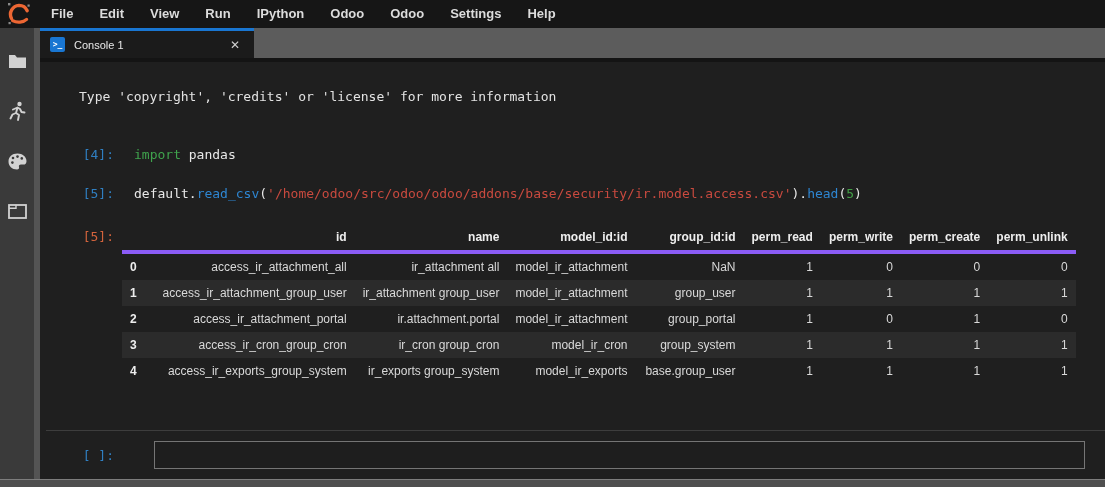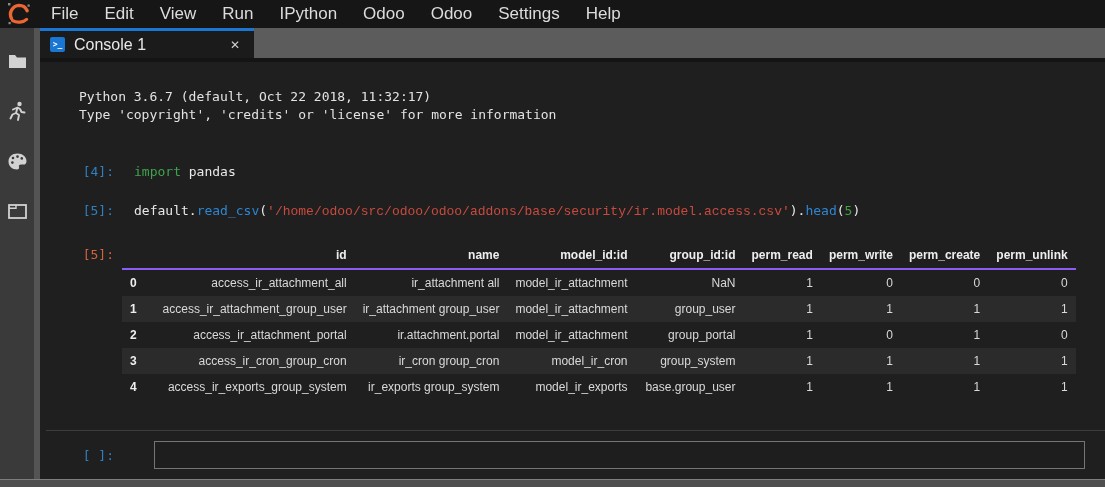--- a/index.html
+++ b/index.html
@@ -5,67 +5,67 @@
   * { box-sizing: border-box; margin: 0; padding: 0; }
   html, body { width: 1105px; height: 487px; overflow: hidden; }
   body { font-family: "Liberation Sans", sans-serif; background: #1f1f1f; }
   .app { position: relative; width: 1105px; height: 487px; background: #1f1f1f; }
 
   
   .menubar { position: absolute; left: 0; top: 0; width: 1105px; height: 28px;
              background: #161616; display: flex; align-items: center; z-index: 5; }
   .logo-box { width: 38px; height: 28px; display: flex; align-items: center; justify-content: center; }
   .menu-items { display: flex; align-items: center; height: 100%; }
-  .menu-item { padding: 0 13px; color: #dcdcdc; font-size: 17px; line-height: 28px; cursor: default; }
+  .menu-item { padding: 0 13px; color: #dcdcdc; font-size: 13px; line-height: 28px; cursor: default; font-weight: bold; }
 
   
   .sidebar { position: absolute; left: 0; top: 28px; width: 40px; bottom: 8px;
              background: #3a3a3a; border-right: 6px solid #545454; display: flex;
              flex-direction: column; align-items: center; padding-top: 16px; z-index: 4; }
   .side-icon { width: 34px; height: 34px; display: flex; align-items: center; justify-content: center;
                margin-bottom: 16px; }
   .side-icon svg { display: block; }
 
   
   .tabbar { position: absolute; left: 40px; top: 28px; right: 0; height: 30px;
             background: #5c5c5c; display: flex; align-items: stretch; }
   .tabbar-underline { position: absolute; left: 40px; top: 58px; right: 0; height: 4px; background: #141414; }
   .tab { width: 214px; background: #1b1b1b; border-top: 3px solid var(--accent, #1976d2);
          display: flex; align-items: center; padding: 0 10px; }
   .tab-icon { width: 15px; height: 15px; background: var(--accent, #1976d2); color: #fff;
               font-family: "DejaVu Sans Mono", monospace; font-size: 8px; font-weight: bold;
               display: flex; align-items: center; justify-content: center; border-radius: 2px; flex: none; }
-  .tab-label { color: #e8e8e8; font-size: 16px; margin-left: 9px; white-space: nowrap; }
+  .tab-label { color: #e8e8e8; font-size: 11px; margin-left: 9px; white-space: nowrap; }
   .tab-close { margin-left: auto; color: #cfcfcf; font-size: 12px; padding: 2px 4px; }
 
   
   .console { position: absolute; left: 46px; top: 62px; right: 0; bottom: 8px;
              background: #1f1f1f; display: flex; flex-direction: column;
              font-family: "DejaVu Sans Mono", monospace; }
   .scroll { flex: 1; padding: 26px 0 0 24px; overflow: hidden; }
   .banner { margin-left: 9px; color: #e3e3e3; font-size: 13px; line-height: 17.5px; margin-bottom: 40px; }
   .cell { display: flex; align-items: flex-start; margin-bottom: 22px; font-size: 13px; line-height: 17px; }
   .prompt { flex: none; width: 44px; text-align: right; margin-right: 20px; white-space: pre; }
   .prompt.in  { color: var(--prompt-in, #307fc1); }
   .prompt.out { color: var(--prompt-out, #d2633c); }
   .code { color: #e8e8e8; white-space: pre; }
   .tk-kw  { color: var(--kw-color, #3fa34d); font-weight: normal; }
   .tk-fn  { color: var(--fn-color, #2e86d2); }
-  .tk-str { color: var(--str-color, #c94a3f); font-family: Liberation Mono, monospace; }
+  .tk-str { color: var(--str-color, #c94a3f); }
   .tk-num { color: var(--num-color, #43a047); }
   .tk-pl  { color: #e8e8e8; text-align: right; }
 
   
   .output { display: flex; align-items: flex-start; margin-top: 10px; }
   .output .prompt { margin-right: 8px; font-size: 13px; padding-top: 5px; }
   table.df { border-collapse: collapse; font-family: "Liberation Sans", sans-serif;
              font-size: 12px; color: #d9d9d9; }
   table.df th, table.df td { text-align: right; padding: 6px 8px; white-space: nowrap;
              border: none; font-weight: normal; }
-  table.df thead th { font-weight: bold; color: #eeeeee; border-bottom: 2px solid #8b5cf6; }
+  table.df thead th { font-weight: bold; color: #eeeeee; border-bottom: 4px solid #8b5cf6; }
   table.df tbody th { font-weight: bold; color: #eeeeee; }
   table.df tbody tr:nth-child(even) { background: #2b2b2b; }
   col.c-idx { width: 22px; } col.c-id { width: 210px; } col.c-name { width: 152px; }
   col.c-model { width: 122px; } col.c-group { width: 108px; }
   col.c-pr { width: 73px; } col.c-pw { width: 75px; } col.c-pc { width: 81px; } col.c-pu { width: 79px; }
 
   
   .input-area { flex: none; border-top: 1px solid #3d3d3d; padding: 10px 20px 10px 24px;
                 display: flex; align-items: center; font-size: 13px; }
   .input-box { flex: 1; height: 28px; margin-left: 20px; border: 1px solid #757575;
@@ -136,21 +136,20 @@
       <span class="tab-icon">&gt;_</span>
       <span class="tab-label">Console 1</span>
       <span class="tab-close">✕</span>
     </div>
   </div>
   <div class="tabbar-underline"></div>
 
   <div class="console">
     <div class="scroll">
       <div class="banner" id="banner">
-          <div>Python 3.6.7 (default, Oct 22 2018, 11:32:17)</div>
           <div>Type 'copyright', 'credits' or 'license' for more information</div>
         </div>
       <div id="cells">
           <div class="cell">
             <span class="prompt in">[4]:</span>
             <span class="code"><span class="tk-kw">import</span><span class="tk-pl"> pandas</span></span>
           </div>
           <div class="cell">
             <span class="prompt in">[5]:</span>
             <span class="code"><span class="tk-pl">default.</span><span class="tk-fn">read_csv</span><span class="tk-pl">(</span><span class="tk-str">'/home/odoo/src/odoo/odoo/addons/base/security/ir.model.access.csv'</span><span class="tk-pl">).</span><span class="tk-fn">head</span><span class="tk-pl">(</span><span class="tk-num">5</span><span class="tk-pl">)</span></span>

